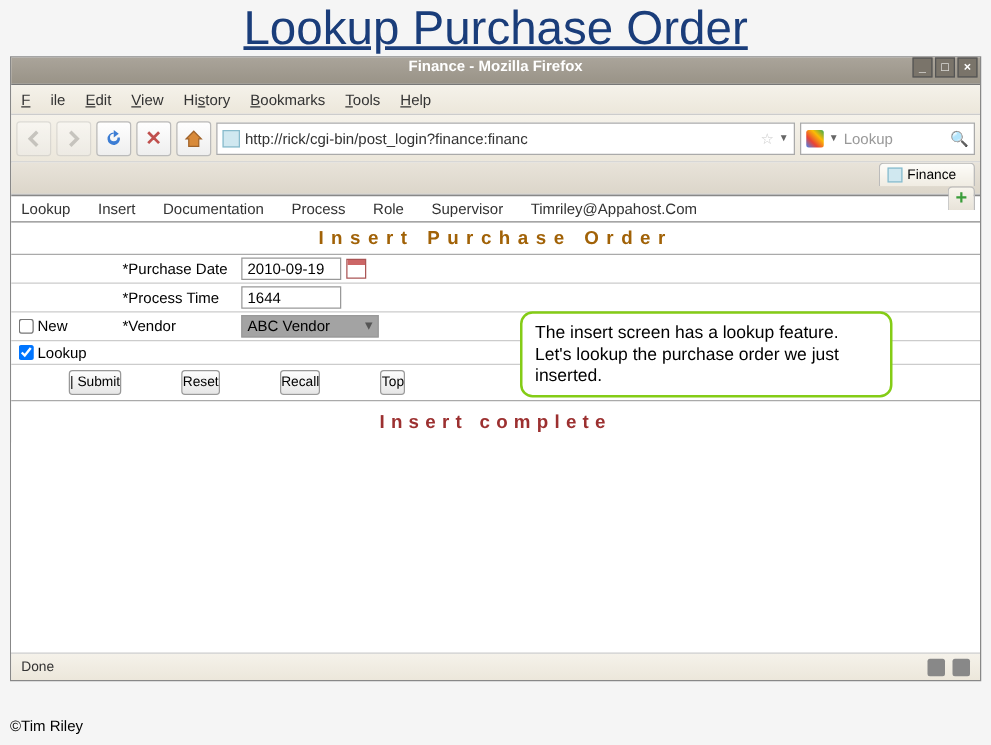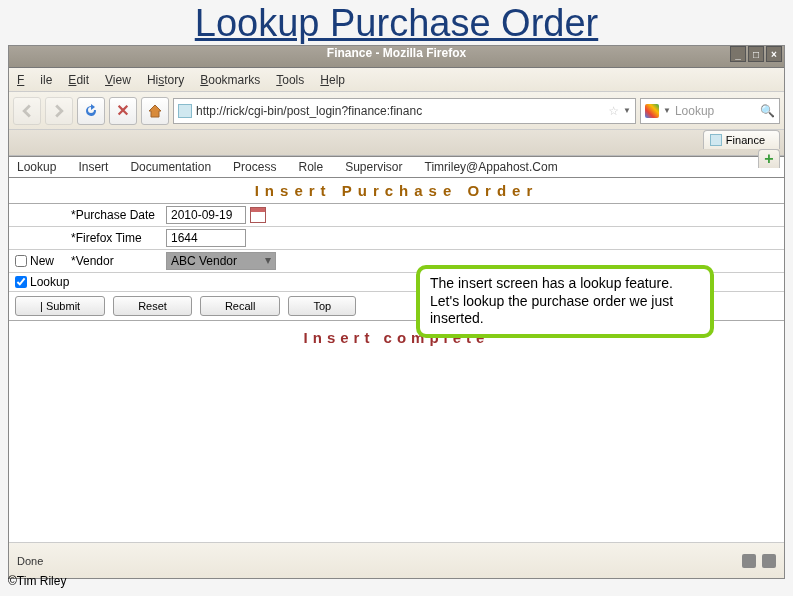--- a/index.html
+++ b/index.html
@@ -199,20 +199,21 @@
 .form-row .ctrl {
   width: 56px;
   display: flex;
   align-items: center;
   gap: 3px;
 }
 .form-row .ctrl input[type=checkbox] { width: 12px; height: 12px; }
 .form-row .label {
   width: 95px;
   color: #000;
+  margin-left: 27px;
 }
 .form-row .value {
   border: 1px solid #999;
   padding: 1px 4px;
   background: #fff;
   font-size: 12px;
   min-width: 80px;
 }
 .form-row .dropdown {
   border: 1px solid #999;
@@ -247,66 +248,65 @@
 .button-row {
   padding: 4px 6px;
   display: flex;
   gap: 8px;
   border-bottom: 1px solid #aaa;
 }
 .app-btn {
   border: 1px solid #999;
   border-radius: 3px;
   background: linear-gradient(#fdfdfd,#e6e6e6);
-  padding: 3px 24px;
+  padding: 3px 0;
   font-size: 11px;
+  margin-left: 40px;
 }
 .status-msg {
   text-align: center;
   padding: 8px 0;
   color: #9c3030;
   font-weight: bold;
   font-size: 15px;
   letter-spacing: 5px;
 }
 .statusbar {
   background: linear-gradient(#f5f2ea,#ece7db);
-  height: 36px;
+  height: 22px;
   border-top: 1px solid #ccc;
   display: flex;
   align-items: center;
   padding: 0 8px;
   font-size: 11px;
   color: #333;
-  margin-top: 20px;
 }
 .statusbar .right-icons {
   margin-left: auto;
   display: flex;
   gap: 6px;
 }
 .statusbar .sb-icon {
   width: 14px;
   height: 14px;
   background: #888;
   border-radius: 2px;
 }
 .callout {
   position: absolute;
   top: 249px;
   left: 416px;
   width: 298px;
   background: #fff;
-  border: 4px solid #84cc16;
+  border: 2px solid #84cc16;
   border-radius: 10px;
   padding: 6px 10px;
   font-size: 14px;
   color: #000;
   line-height: 1.25;
-  margin-top: 16px;
 }
 .callout-tail {
   position: absolute;
   top: 288px;
   left: 78px;
   width: 348px;
   height: 2px;
   background: #2a5db0;
   transform-origin: left center;
   transform: rotate(2deg);
@@ -415,21 +415,21 @@
 
     <div class="form-row">
       <span class="ctrl"></span>
       <span class="label">*Purchase Date</span>
       <span class="value">2010-09-19</span>
       <span class="cal-icon"></span>
     </div>
 
     <div class="form-row">
       <span class="ctrl"></span>
-      <span class="label">*Firefox Time</span>
+      <span class="label">*Process Time</span>
       <span class="value">1644</span>
     </div>
 
     <div class="form-row">
       <span class="ctrl">
         <input type="checkbox" style="">
         <span>New</span>
       </span>
       <span class="label">*Vendor</span>
       <span class="dropdown">ABC Vendor</span>

